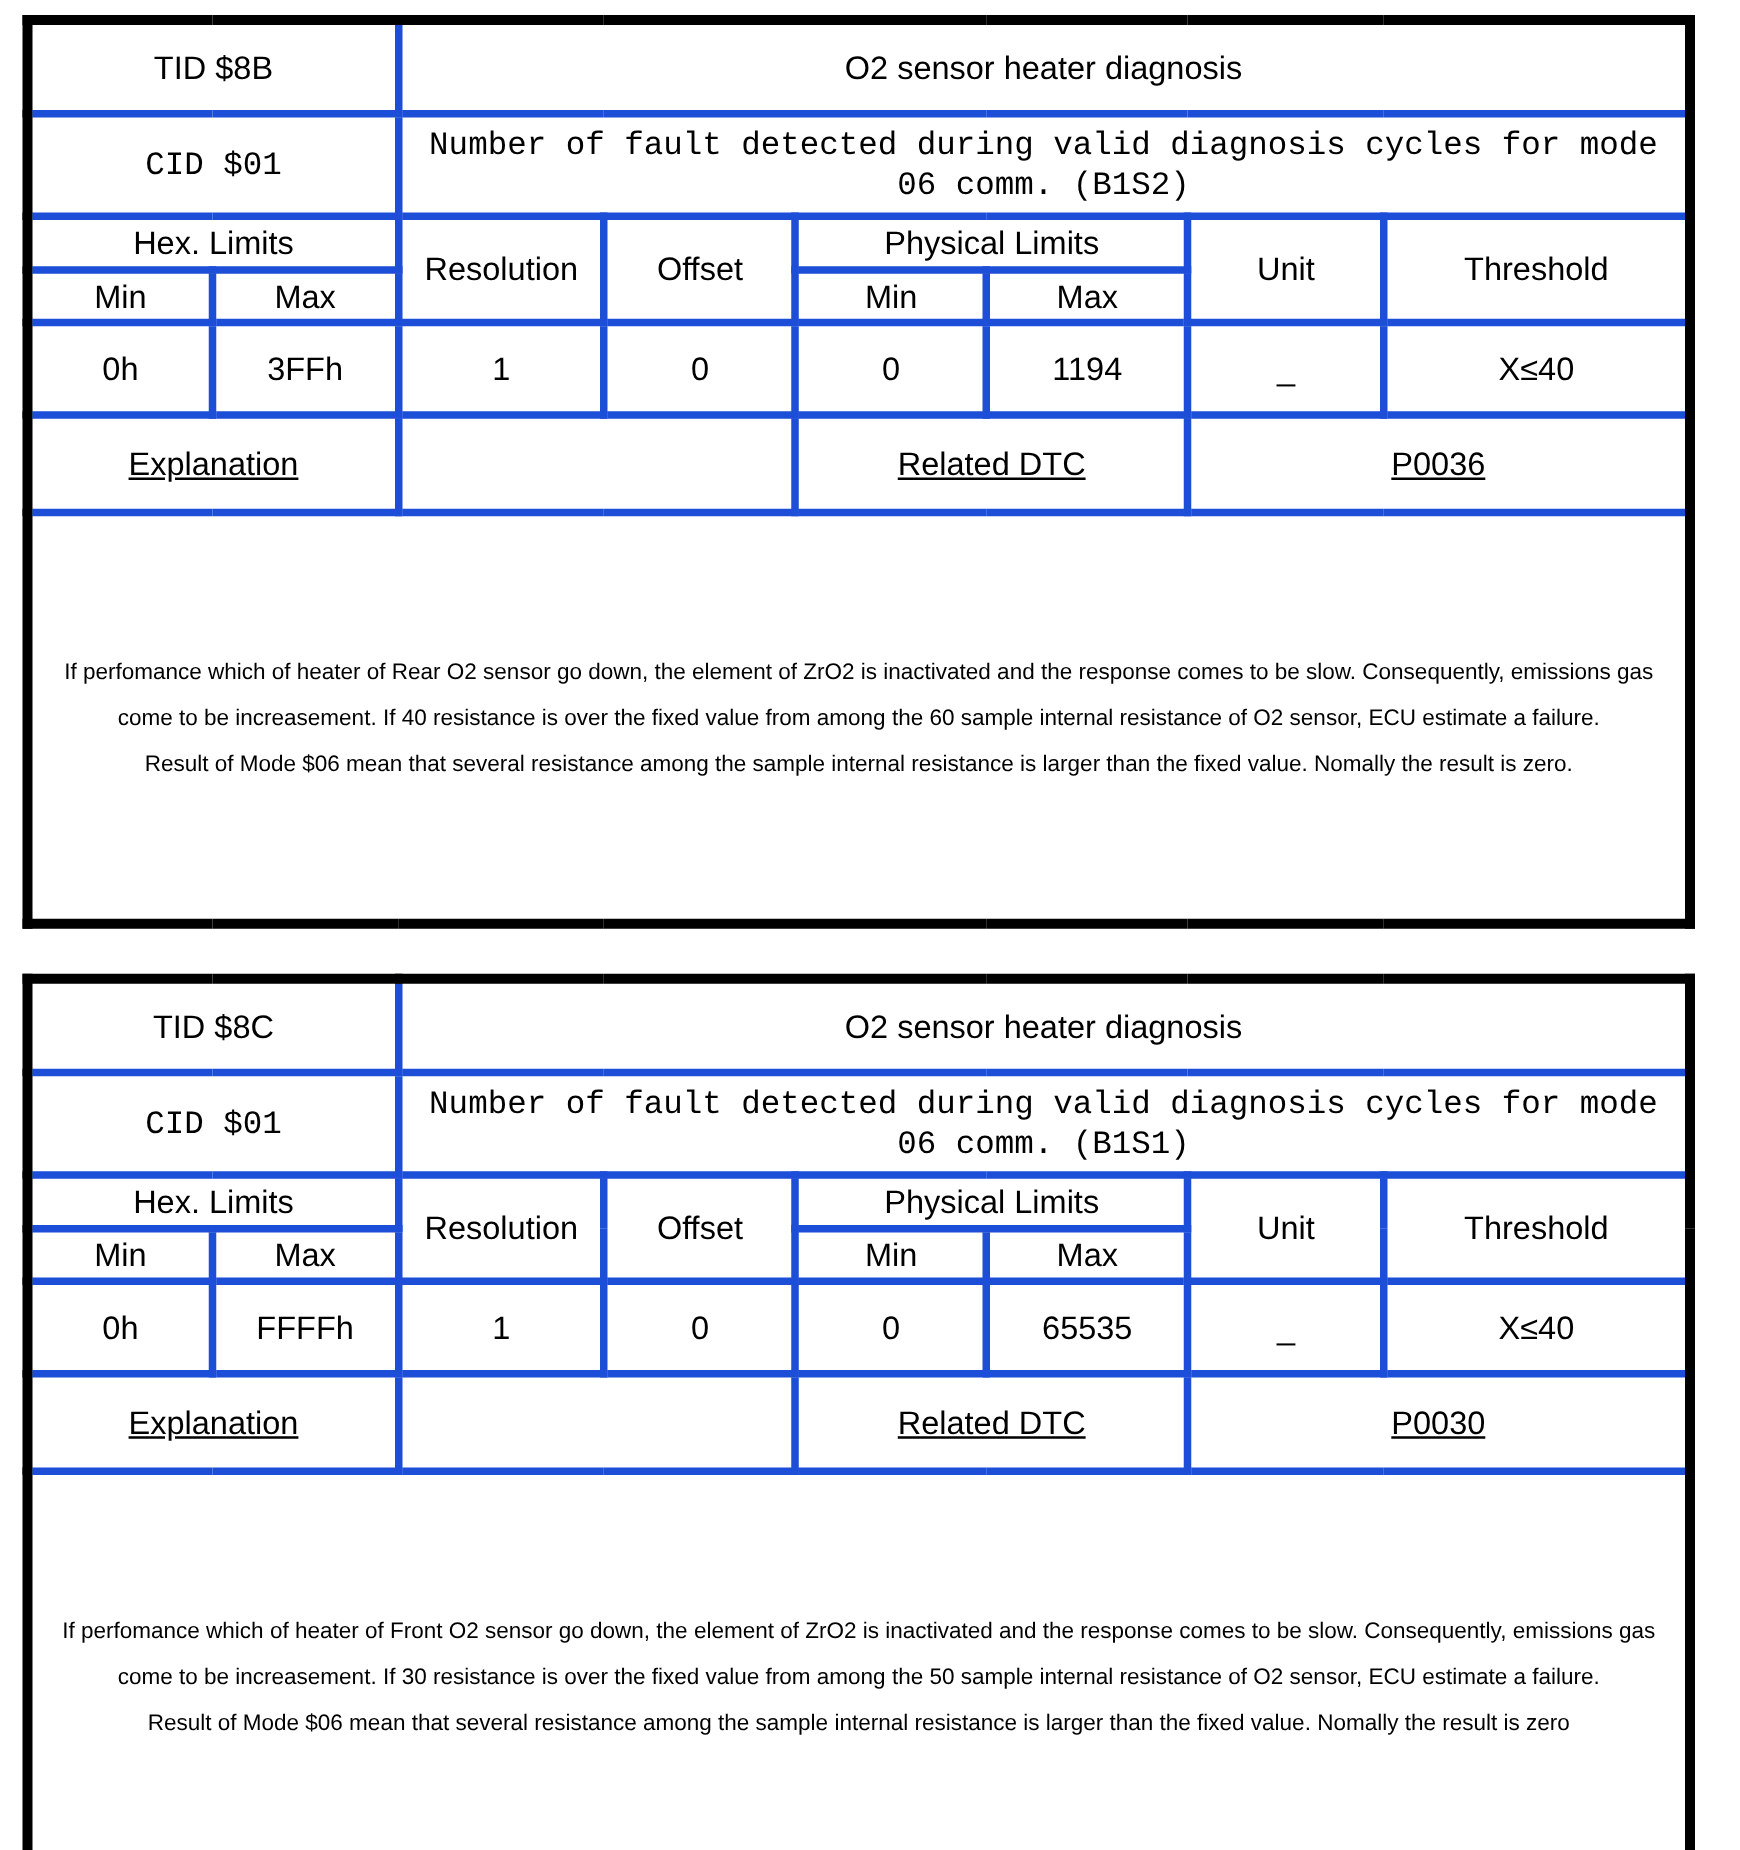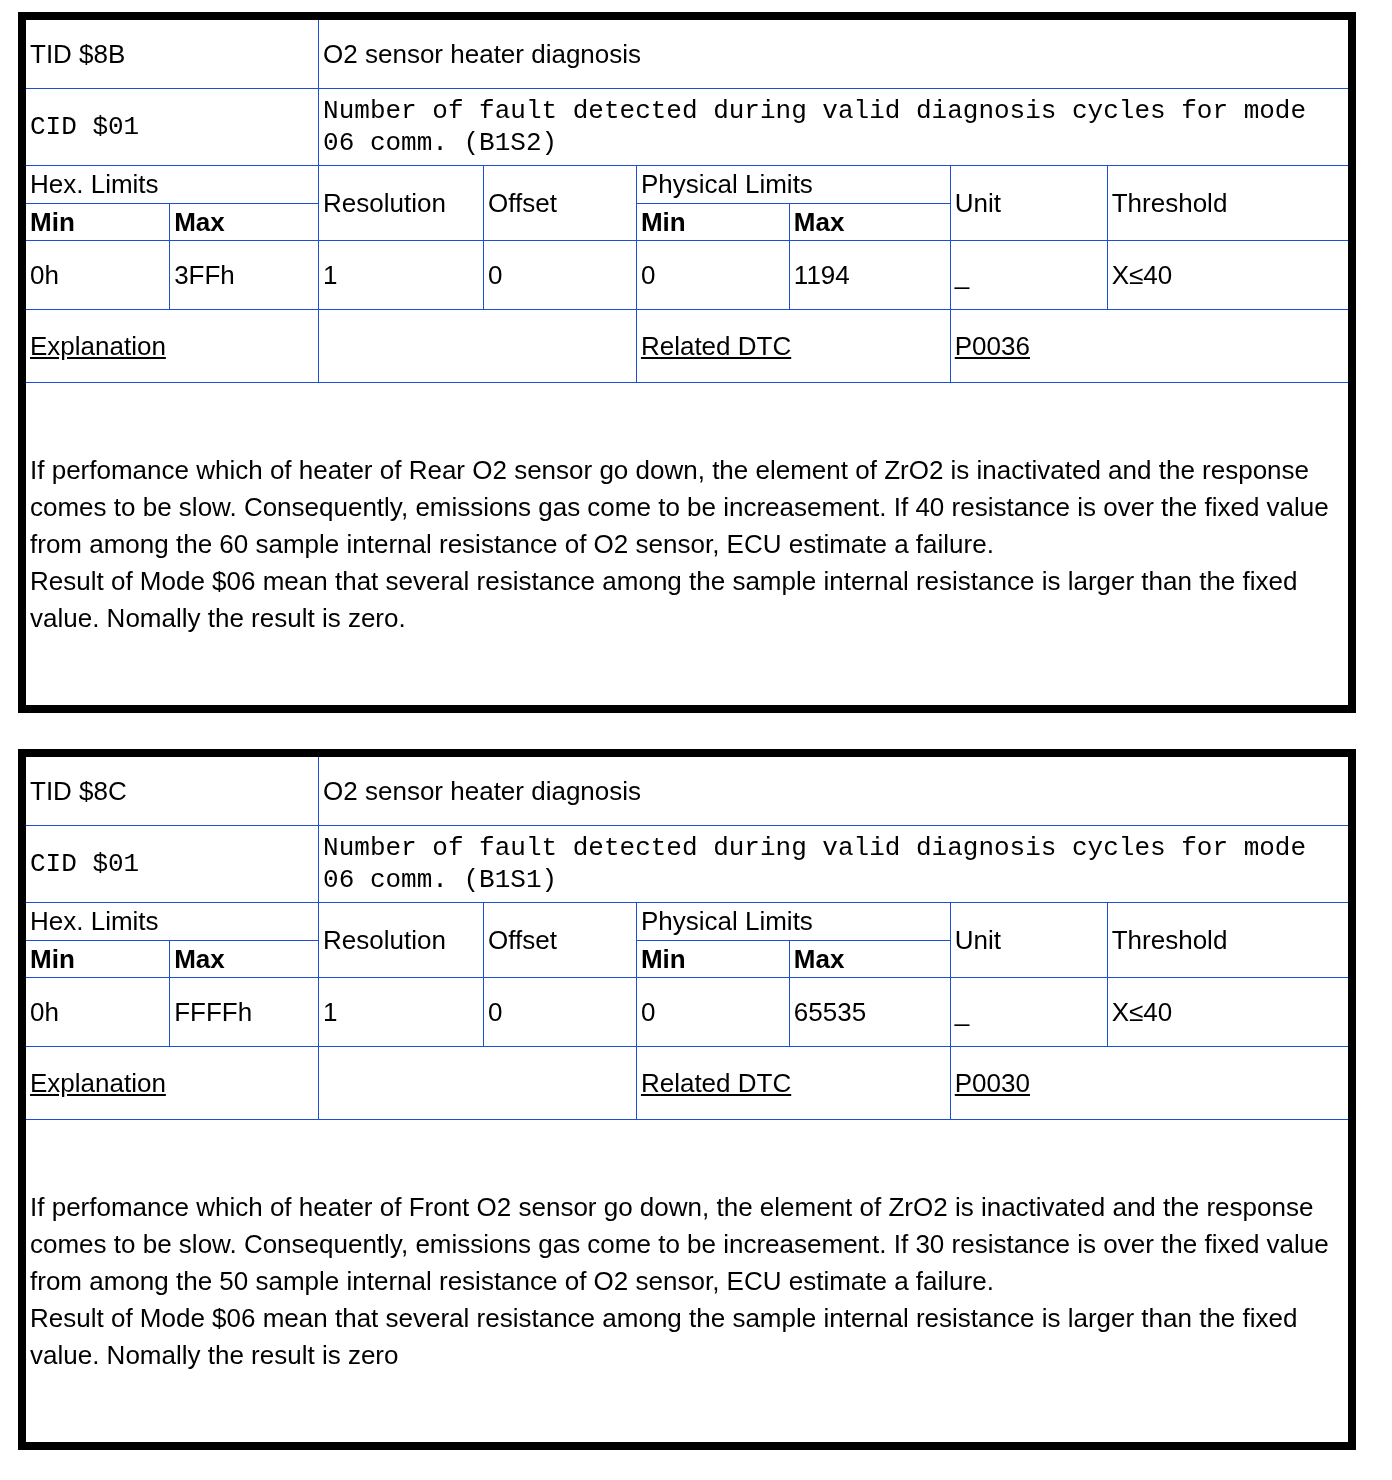--- a/index.html
+++ b/index.html
@@ -14,43 +14,43 @@
     padding: 12px 36px 10px 18px;
   }
   table.spec {
     border-collapse: collapse;
     width: 100%;
     table-layout: fixed;
     border: 8px solid #000;
   }
   table.spec + table.spec { margin-top: 36px; }
   table.spec td {
-    border: 1px solid #1d4ed8;
-    text-align: left;
+    border: 6px solid #1d4ed8;
+    text-align: center;
     vertical-align: middle;
     font-size: 26px;
     line-height: 1.25;
     padding: 2px 4px;
     overflow: hidden;
   }
   tr.row-tid  td { height: 64px; }
   tr.row-cid  td { height: 72px; font-family: Liberation Mono, monospace; }
   tr.row-h1   td { height: 26px; }
-  tr.row-h2   td { height: 32px; font-weight: bold; }
+  tr.row-h2   td { height: 32px; }
   tr.row-val  td { height: 64px; }
   tr.row-exp  td { height: 68px; text-decoration: underline; }
   tr.row-text td { height: 318px; }
   td.text-cell {
     text-align: left;
     vertical-align: top;
     padding: 44px 10px 10px 6px;
   }
   td.text-cell p {
     margin: 0;
-    font-size: 26px;
+    font-size: 18px;
     line-height: 37px;
   }
   
   col.c-min1 { width: 11.1%; }
   col.c-max1 { width: 11.2%; }
   col.c-res  { width: 12.4%; }
   col.c-off  { width: 11.5%; }
   col.c-min2 { width: 11.5%; }
   col.c-max2 { width: 12.1%; }
   col.c-unit { width: 11.8%; }

